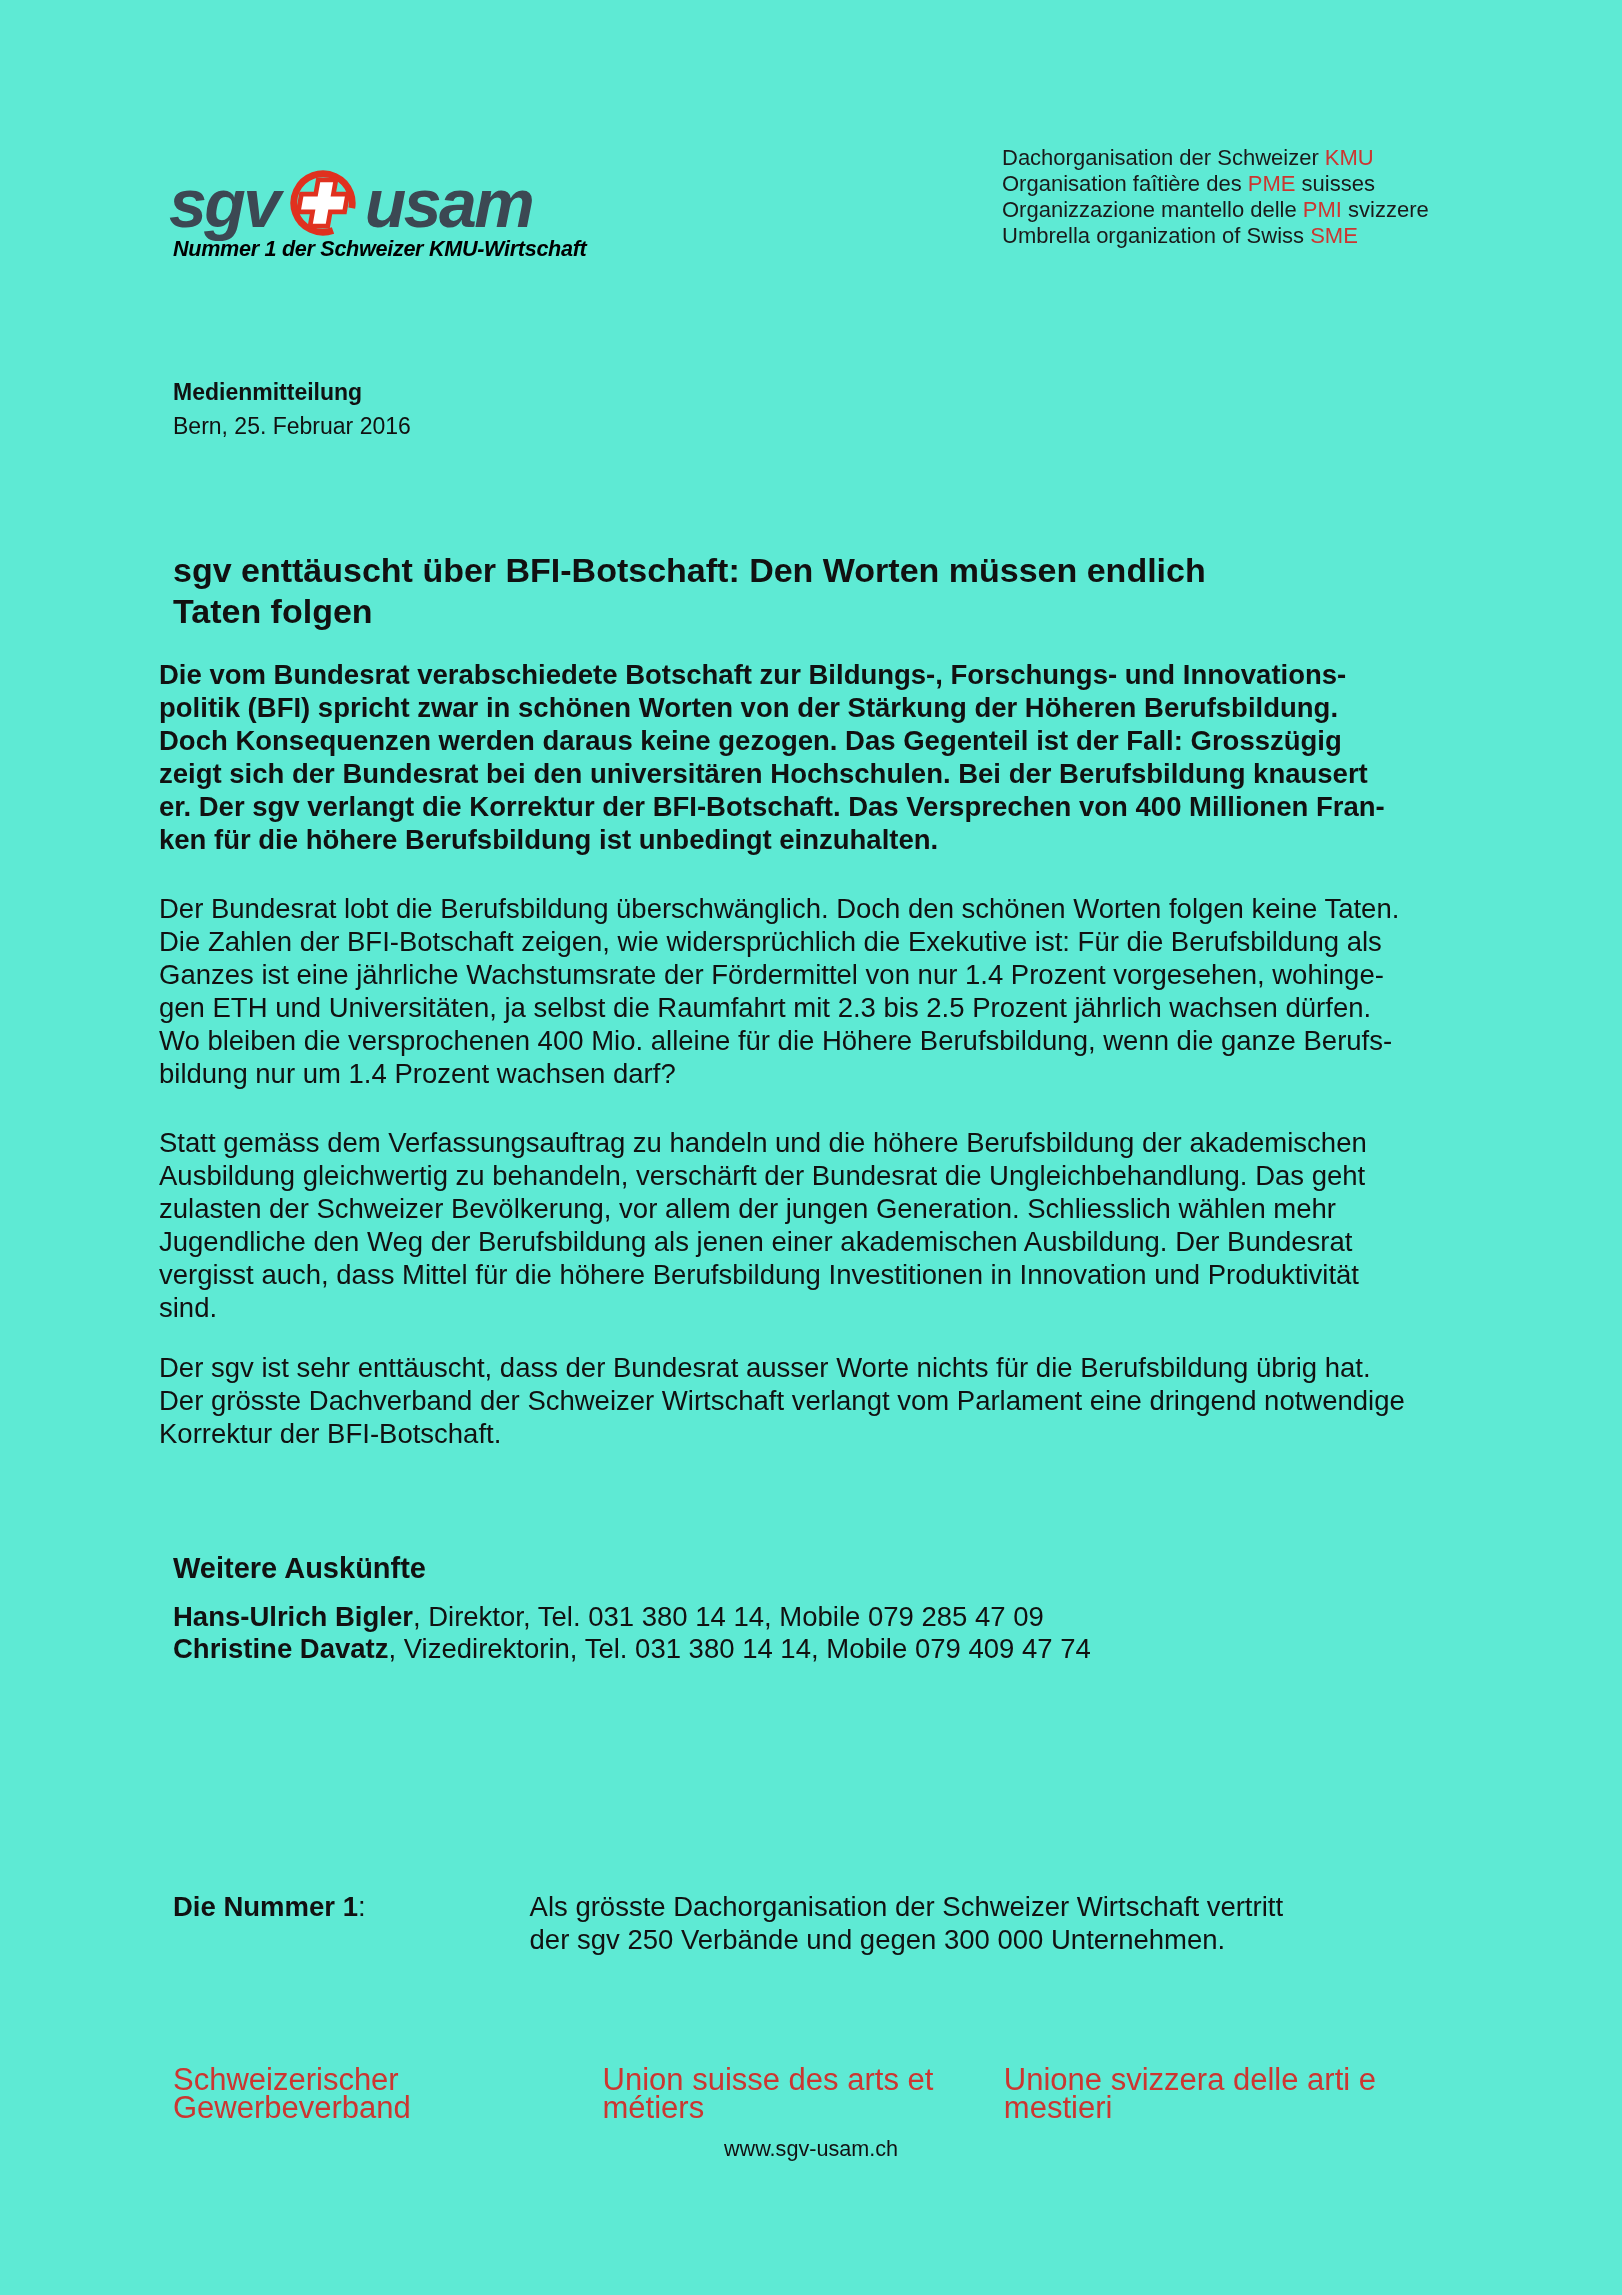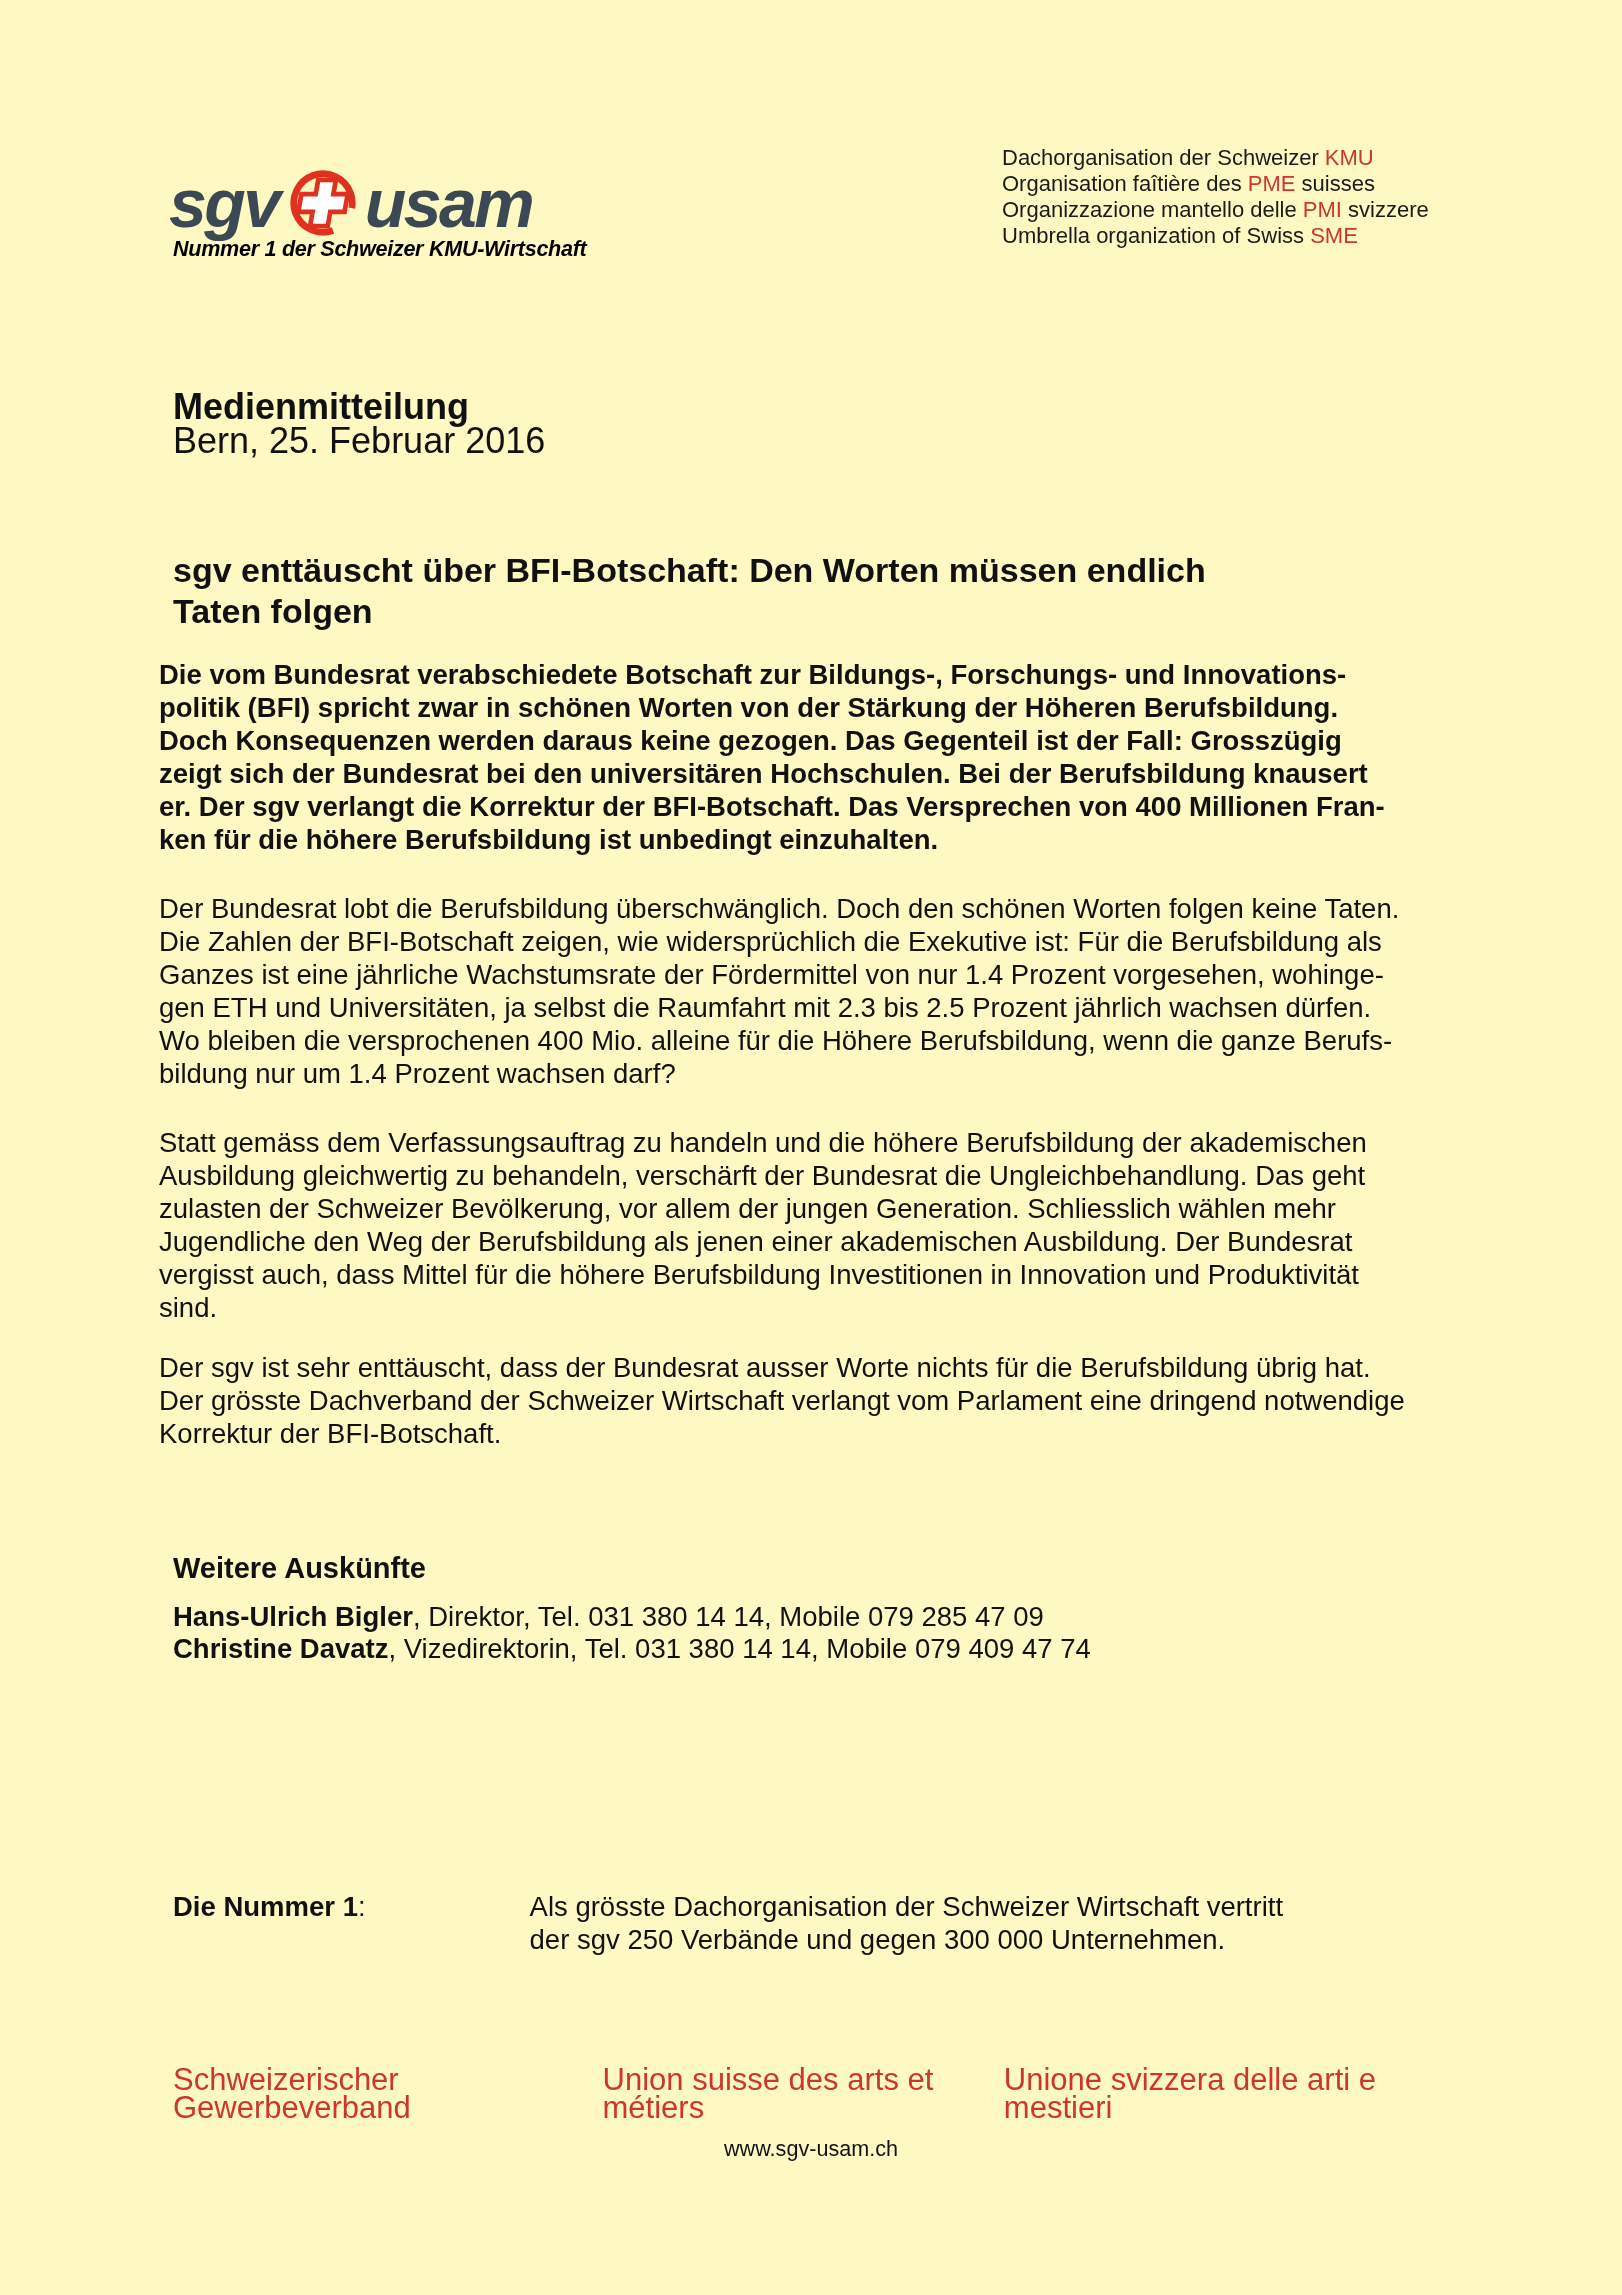--- a/index.html
+++ b/index.html
@@ -6,21 +6,21 @@
   :root{
     --brand-red:#cc3631;
     --logo-red:#e0311f;
     --logo-dark:#3c4853;
     --ink:#111111;
   }
   html,body{margin:0;padding:0;background:#e8e8e8;}
   .page{
     position:relative;
     width:1622px;height:2295px;
-    background:#fef9c3;
+    background:#5eead4;
     font-family:"Liberation Sans","DejaVu Sans",sans-serif;
     color:var(--ink);
     overflow:hidden;
   }
   .abs{position:absolute;}
   .multiline{white-space:pre;}
   
   .logo-row{
     left:169px;top:169px;
     font-style:italic;font-weight:bold;
@@ -36,21 +36,21 @@
     font-size:21.6px;line-height:25px;letter-spacing:-0.3px;
     color:#000;
   }
   .org-block{
     left:1002px;top:145px;
     font-size:22px;line-height:26px;
     color:#1a1a1a;
   }
   .org-line .acr{color:var(--brand-red);}
   
-  .meta{left:173px;top:390px;font-size:36px;line-height:34px;}
+  .meta{left:173px;top:375px;font-size:23px;line-height:34px;}
   .meta .doc-type{font-weight:bold;}
   
   .title{
     left:173px;top:550px;
     font-size:34px;line-height:41px;font-weight:bold;
   }
   
   .para{left:159px;font-size:27.5px;line-height:33px;}
   .lead{top:658px;font-weight:bold;}
   .p2{top:892px;}

